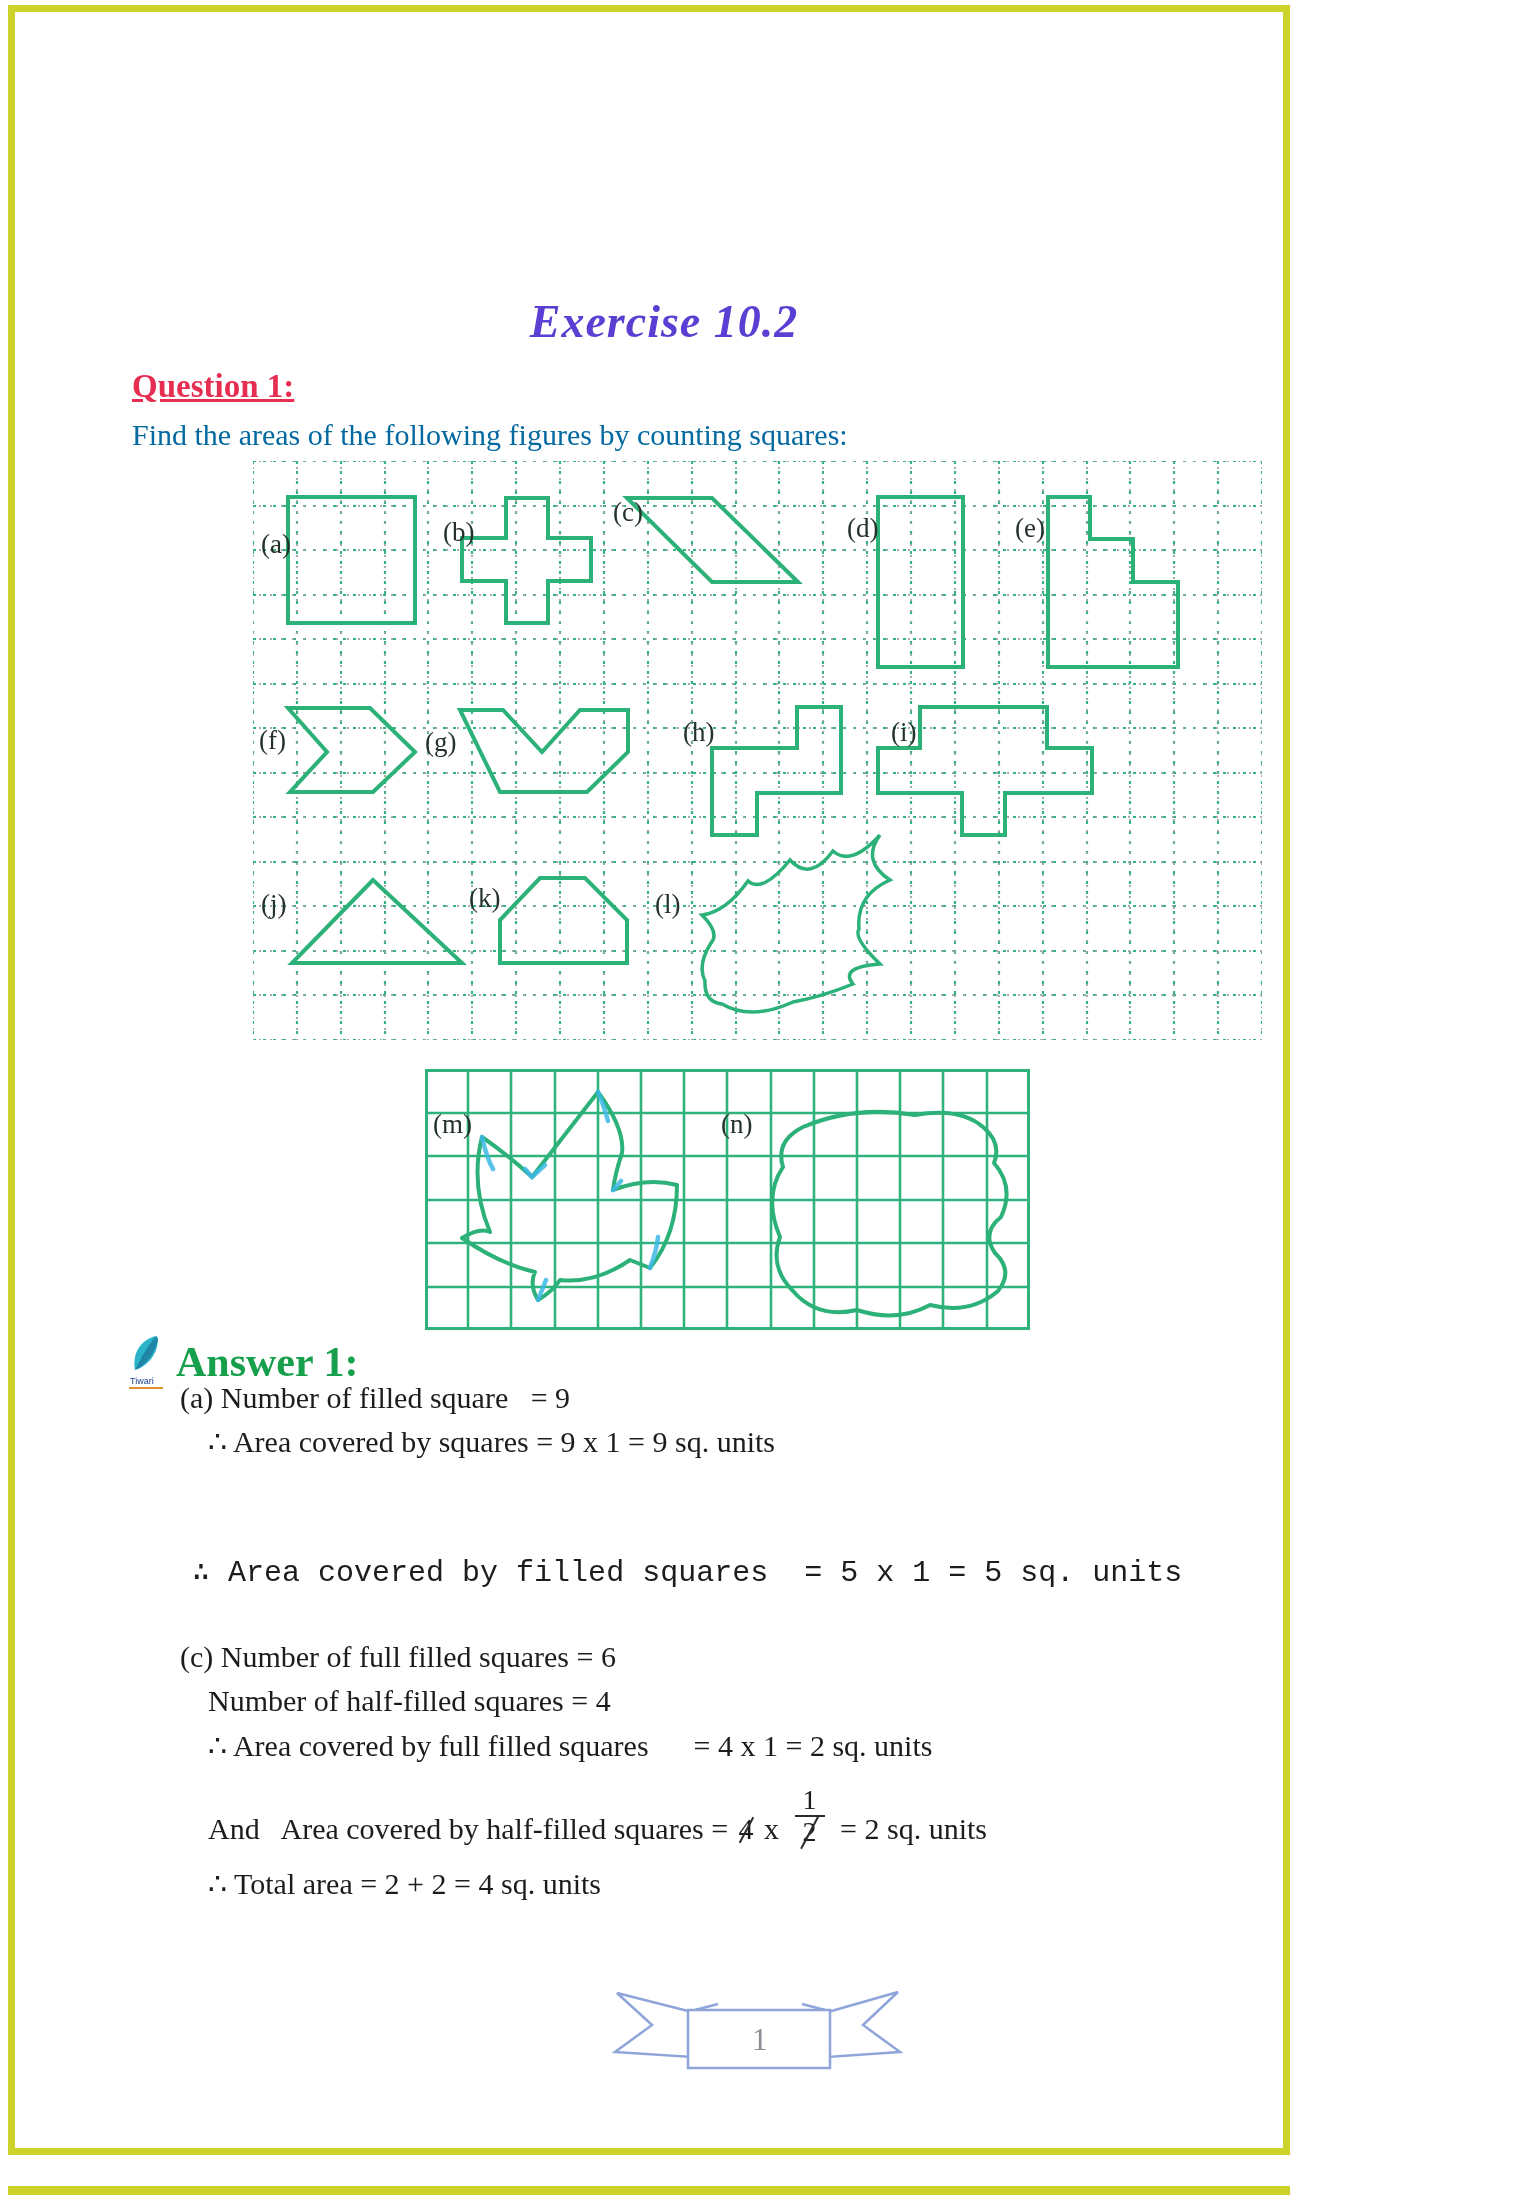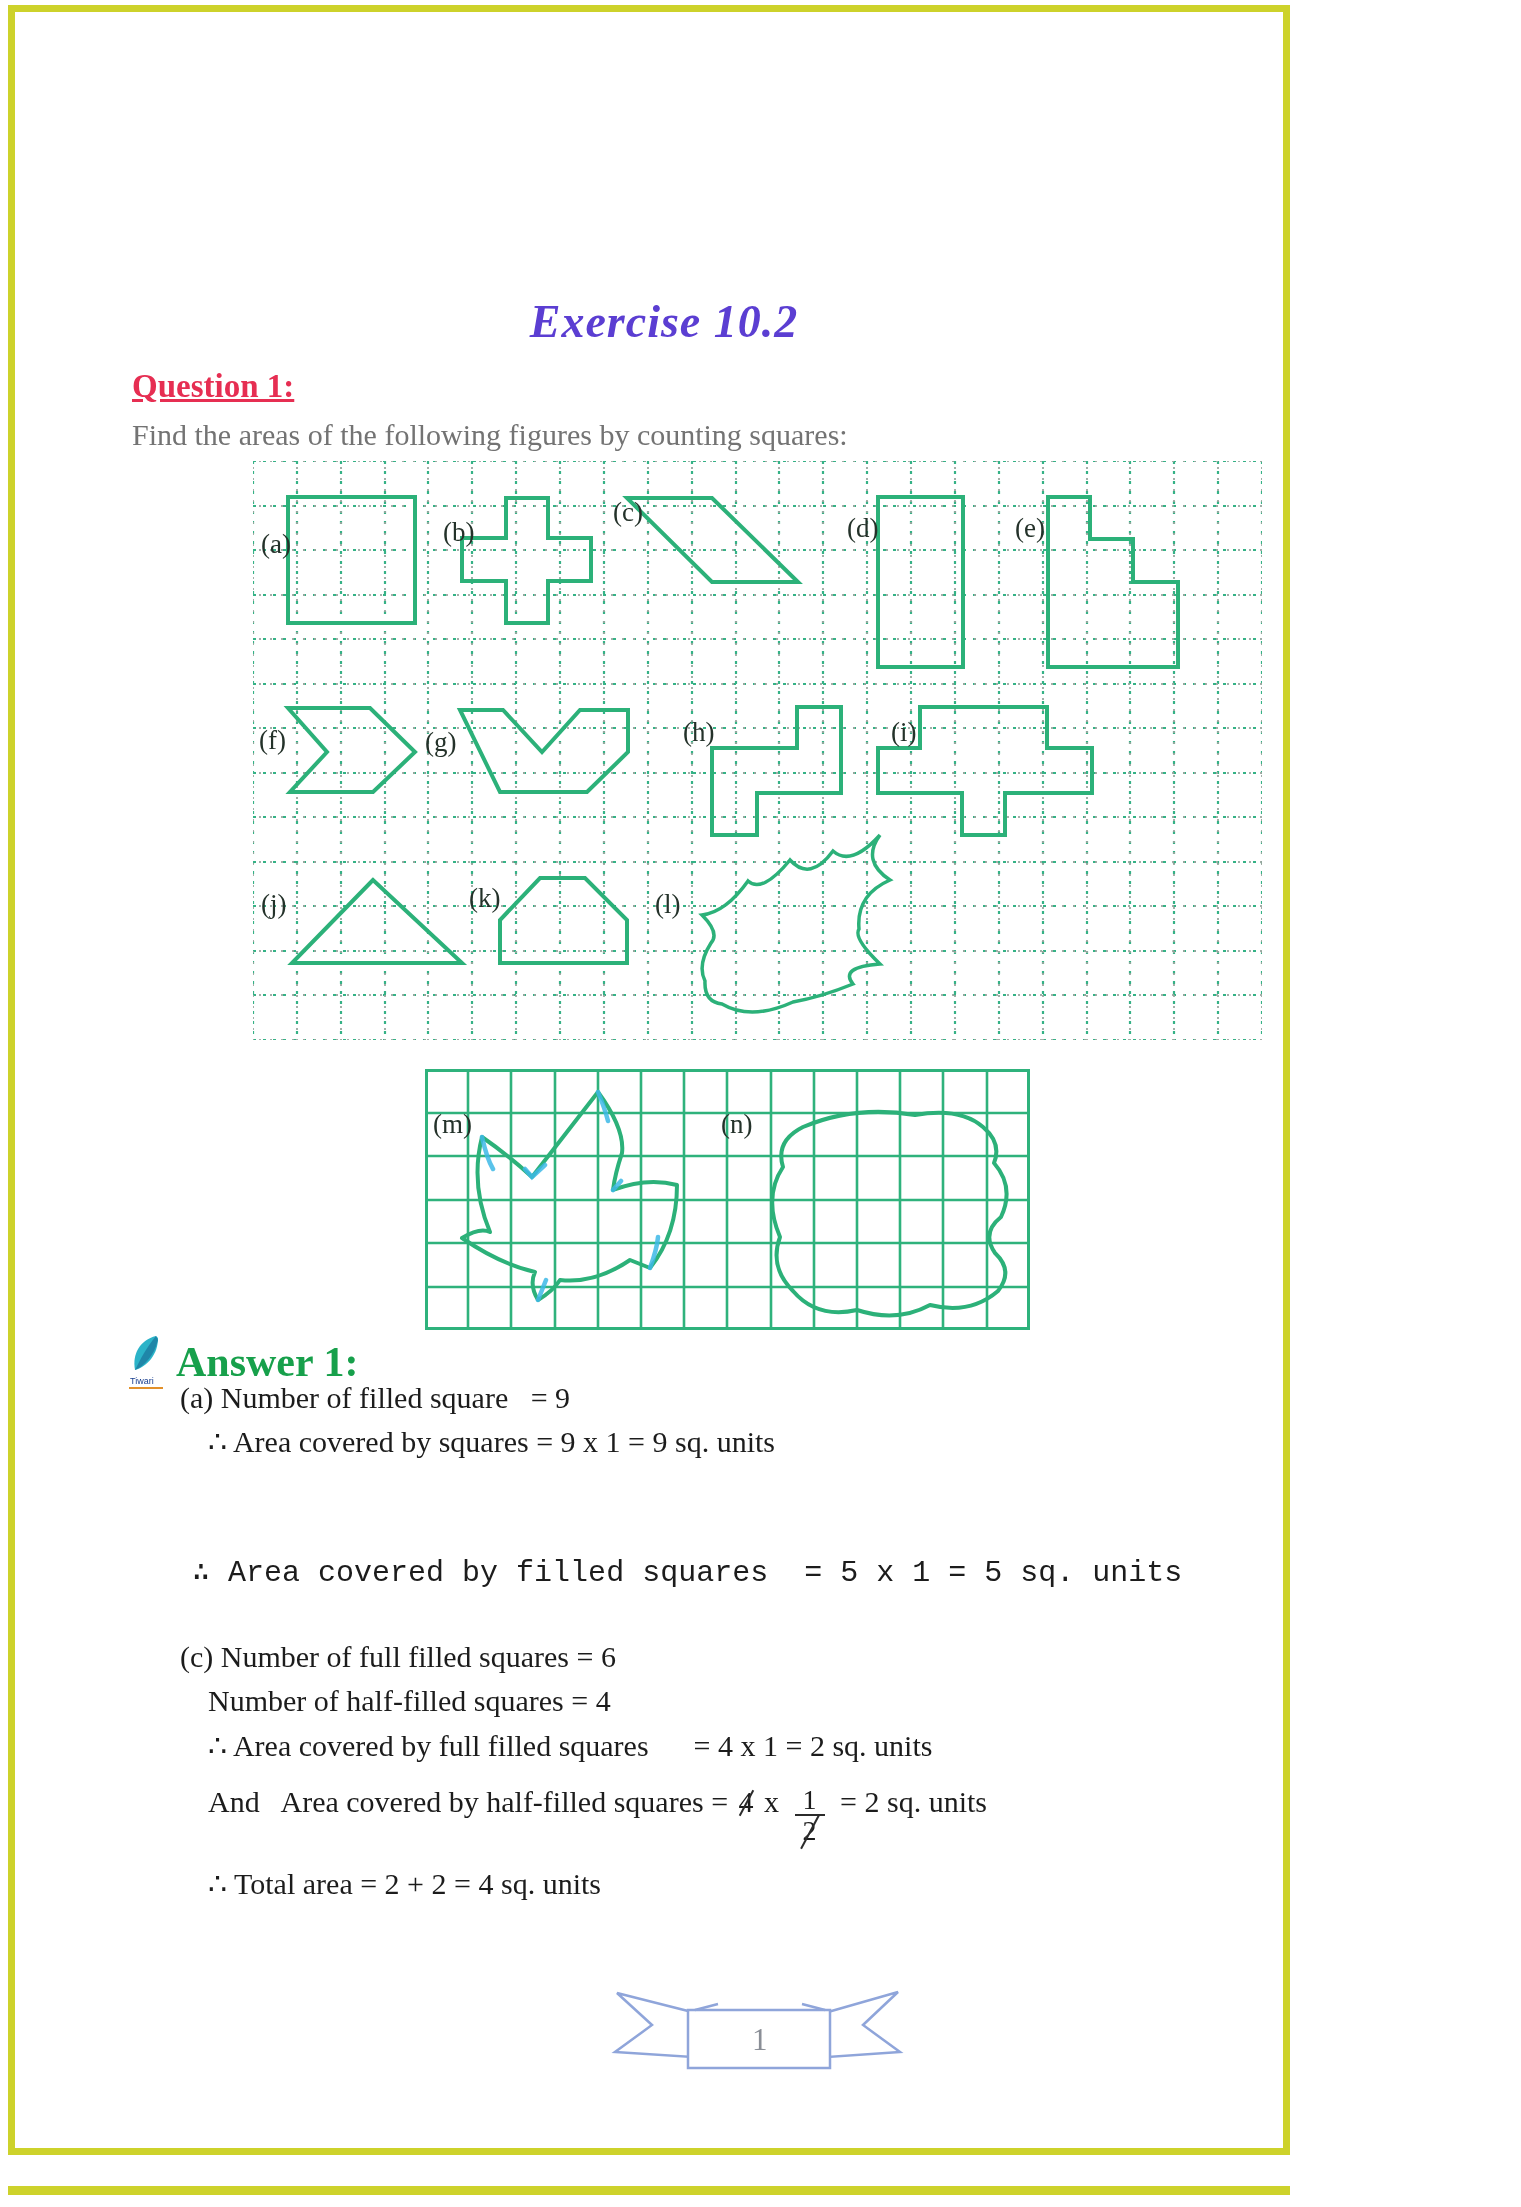--- a/index.html
+++ b/index.html
@@ -19,21 +19,21 @@
     position:absolute;left:0;right:0;top:295px;text-align:center;
     font-size:46px;font-weight:bold;font-style:italic;color:#5b3ed2;
     transform:translateX(15px);letter-spacing:1px;
   }
   .q-label{
     position:absolute;left:132px;top:368px;
     font-size:33px;font-weight:bold;color:#e62e52;text-decoration:underline;
   }
   .q-prompt{
     position:absolute;left:132px;top:418px;
-    font-size:30px;color:#737373;white-space:pre;
+    font-size:30px;color:#0369a1;white-space:pre;
   }
   .grid1{position:absolute;left:253px;top:461px;width:1009px;height:579px;}
   .grid2{position:absolute;left:425px;top:1069px;width:605px;height:261px;}
   .fig-label{font-size:27px;fill:#24322a;font-family:"Liberation Serif",serif;}
   .ans-head{
     position:absolute;left:176px;top:1338px;
     font-size:42px;font-weight:bold;color:#17a04b;
   }
   .logo{position:absolute;left:126px;top:1334px;width:48px;height:58px;}
   .logo-text{font-size:9px;fill:#1a3f8f;font-family:"Liberation Sans",sans-serif;}
@@ -41,21 +41,21 @@
   .l-a1{left:180px;top:1381px;text-align:center;}
   .l-a2{left:208px;top:1424px;}
   .l-b1{left:180px;top:1511px;}
   .l-b2{left:192px;top:1553px;font-family:Liberation Mono, monospace;}
   .l-c1{left:180px;top:1640px;}
   .l-c2{left:208px;top:1684px;}
   .l-c3{left:208px;top:1728px;}
   .l-c5{left:208px;top:1866px;}
   .frac-row{
     position:absolute;left:208px;top:1770px;height:76px;
-    display:flex;align-items:flex-start;font-size:30px;white-space:pre;color:#1c1c1c;margin-top:15px;
+    display:flex;align-items:flex-end;font-size:30px;white-space:pre;color:#1c1c1c;
   }
   .cancel{position:relative;display:inline-block;padding:0 3px;}
   .cancel::after{
     content:"";position:absolute;left:-4px;right:-4px;top:50%;
     border-top:2px solid #2b2b2b;transform:rotate(-62deg);
   }
   .frac{
     display:inline-flex;flex-direction:column;align-items:center;
     margin:0 8px;line-height:1.05;font-size:28px;
   }

